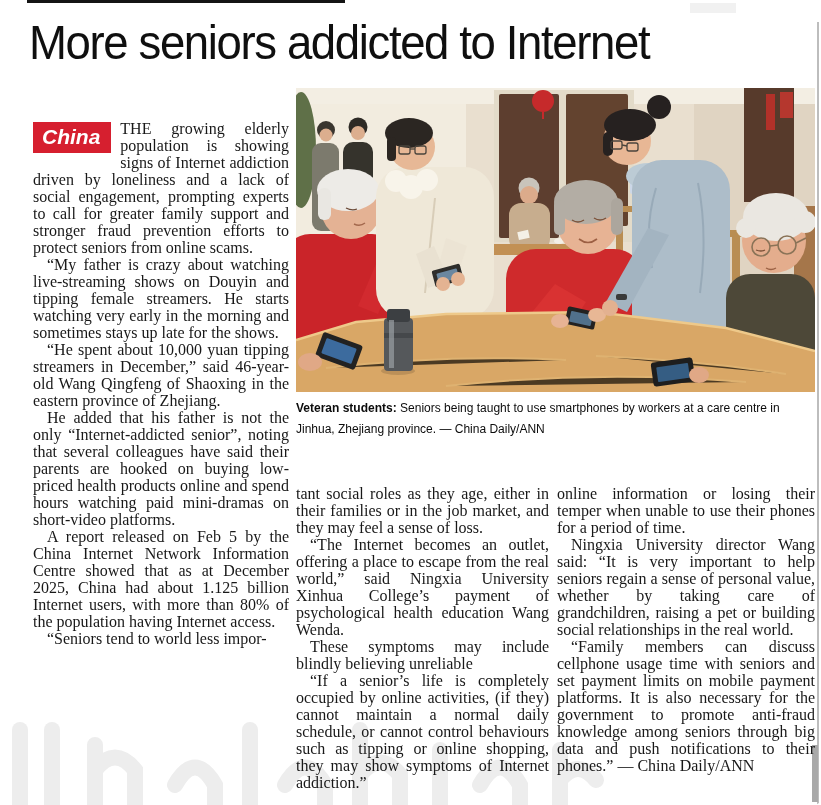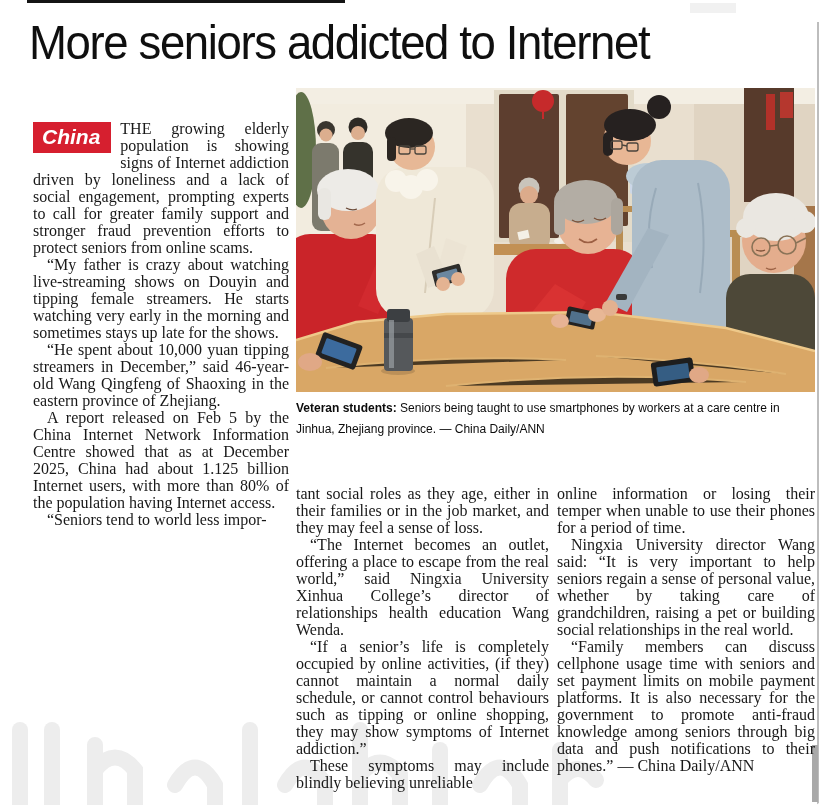--- a/index.html
+++ b/index.html
@@ -231,29 +231,30 @@
       </g>
     </svg>
   </div>
 
   <p class="caption"><span class="cb">Veteran students:</span> <span>Seniors being taught to use smartphones by workers at a care centre in Jinhua, Zhejiang province. — China Daily/ANN</span></p>
 
   <div class="col col1">
     <p class="ni"><span class="kicker"><span>China</span></span><span>THE growing elderly population is showing signs of Internet addiction driven by loneliness and a lack of social engagement, prompting experts to call for greater family support and stronger fraud prevention efforts to protect seniors from online scams.</span></p>
     <p>“My father is crazy about watching live-streaming shows on Douyin and tipping female streamers. He starts watching very early in the morning and sometimes stays up late for the shows.</p>
     <p>“He spent about 10,000 yuan tipping streamers in December,” said 46-year-old Wang Qingfeng of Shaoxing in the eastern province of Zhejiang.</p>
+    <p>He added that his father is not the only “Internet-addicted senior”, noting that several colleagues have said their parents are hooked on buying low-priced health products online and spend hours watching paid mini-dramas on short-video platforms.</p>
     <p>A report released on Feb 5 by the China Internet Network Information Centre showed that as at December 2025, China had about 1.125 billion Internet users, with more than 80% of the population having Internet access.</p>
     <p>“Seniors tend to world less impor-</p>
   </div>
 
   <div class="col col2">
     <p class="ni">tant social roles as they age, either in their families or in the job market, and they may feel a sense of loss.</p>
-    <p>“The Internet becomes an outlet, offering a place to escape from the real world,” said Ningxia University Xinhua College’s director of relationships health education Wang Wenda.</p>
+    <p>“The Internet becomes an outlet, offering a place to escape from the real world,” said Ningxia University Xinhua College’s payment of psychological health education Wang Wenda.</p>
+    <p>These symptoms may include blindly believing unreliable</p>
     <p>“If a senior’s life is completely occupied by online activities, (if they) cannot maintain a normal daily schedule, or cannot control behaviours such as tipping or online shopping, they may show symptoms of Internet addiction.”</p>
-    <p>These symptoms may include blindly believing unreliable</p>
   </div>
 
   <div class="col col3">
     <p class="ni">online information or losing their temper when unable to use their phones for a period of time.</p>
     <p>Ningxia University director Wang said: “It is very important to help seniors regain a sense of personal value, whether by taking care of grandchildren, raising a pet or building social relationships in the real world.</p>
     <p>“Family members can discuss cellphone usage time with seniors and set payment limits on mobile payment platforms. It is also necessary for the government to promote anti-fraud knowledge among seniors through big data and push notifications to their phones.” — China Daily/ANN</p>
   </div>
 
 </div>
 

